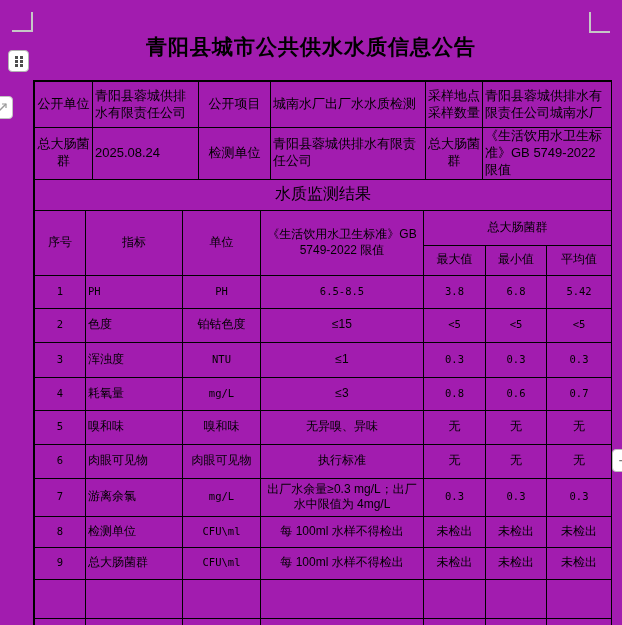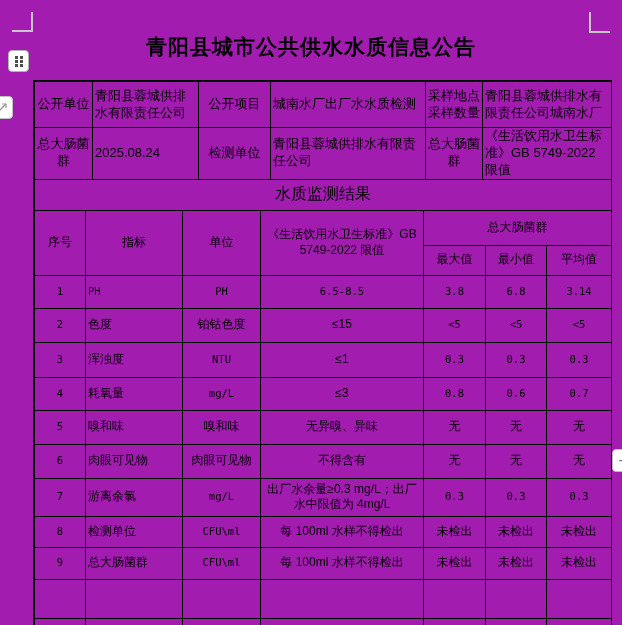--- a/index.html
+++ b/index.html
@@ -128,21 +128,21 @@
         </tr>
       </tbody>
       <tbody id="res-body">
           <tr style="height: 33px;">
             <td class="c-no lat">1</td>
             <td class="c-ind lat">PH</td>
             <td class="c-unit lat">PH</td>
             <td class="c-limit lat">6.5-8.5</td>
             <td class="c-max lat">3.8</td>
             <td class="c-min lat">6.8</td>
-            <td class="c-avg lat">3.14</td>
+            <td class="c-avg lat">5.42</td>
           </tr>
           <tr style="height: 34px;">
             <td class="c-no lat">2</td>
             <td class="c-ind">色度</td>
             <td class="c-unit">铂钴色度</td>
             <td class="c-limit">≤15</td>
             <td class="c-max lat">&lt;5</td>
             <td class="c-min lat">&lt;5</td>
             <td class="c-avg lat">&lt;5</td>
           </tr>
@@ -170,21 +170,21 @@
             <td class="c-unit">嗅和味</td>
             <td class="c-limit">无异嗅、异味</td>
             <td class="c-max">无</td>
             <td class="c-min">无</td>
             <td class="c-avg">无</td>
           </tr>
           <tr style="height: 34px;">
             <td class="c-no lat">6</td>
             <td class="c-ind">肉眼可见物</td>
             <td class="c-unit">肉眼可见物</td>
-            <td class="c-limit">不得含有</td>
+            <td class="c-limit">执行标准</td>
             <td class="c-max">无</td>
             <td class="c-min">无</td>
             <td class="c-avg">无</td>
           </tr>
           <tr style="height: 38px;">
             <td class="c-no lat">7</td>
             <td class="c-ind">游离余氯</td>
             <td class="c-unit lat">mg/L</td>
             <td class="c-limit">出厂水余量≥0.3 mg/L；出厂水中限值为 4mg/L</td>
             <td class="c-max lat">0.3</td>

